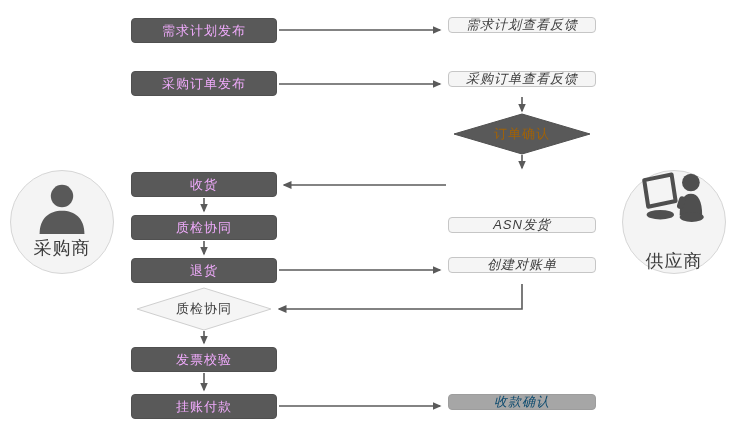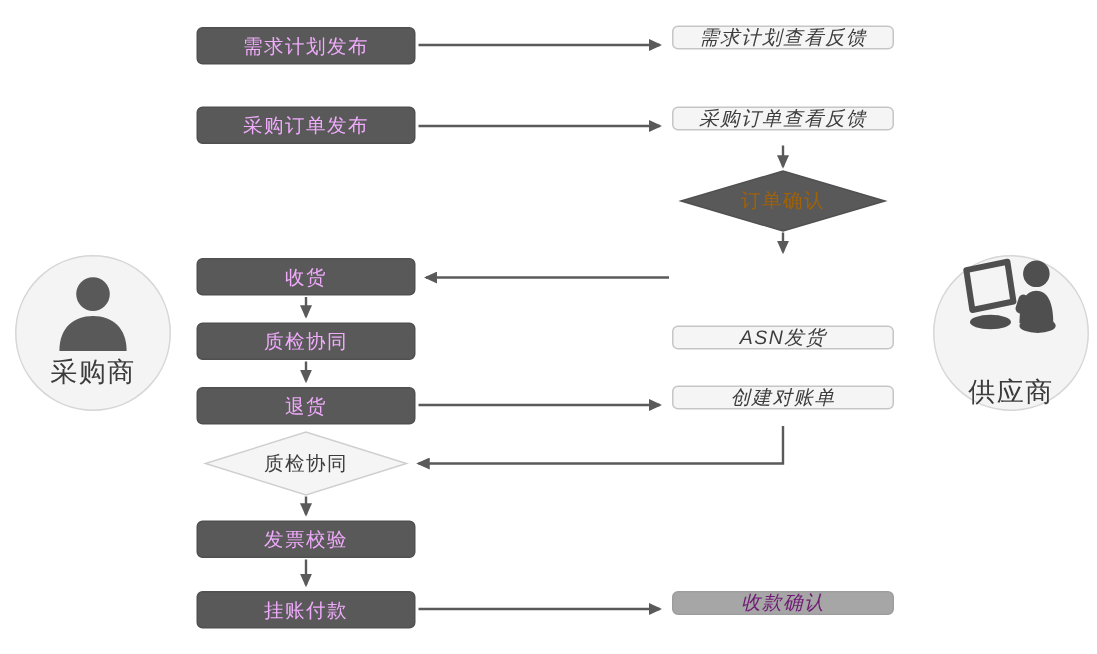--- a/index.html
+++ b/index.html
@@ -7,21 +7,21 @@
     position:relative;width:731px;height:436px;background:#ffffff;overflow:hidden;
     font-family:"Liberation Sans","DejaVu Sans",sans-serif;
   }
   .node{
     position:absolute;display:flex;align-items:center;justify-content:center;
     font-size:13px;letter-spacing:1px;border-radius:4px;box-sizing:border-box;
     white-space:nowrap;
   }
   .dark{background:#595959;color:#f0abfc;border:1px solid #505050;}
   .light{background:#f5f5f5;color:#3d3d3d;border:1px solid #c6c6c6;}
-  .medium{background:#a6a6a6;color:#701a75;border:1px solid #9d9d9d;}
+  .medium{background:#a6a6a6;color:#0c4a6e;border:1px solid #9d9d9d;}
 
   
   .lbox{left:131px;width:146px;height:25px;}
   
   .rbox{left:448px;width:148px;height:16px;font-style:italic;}
 
   .diamond-label{
     position:absolute;display:flex;align-items:center;justify-content:center;
     font-size:13px;letter-spacing:1px;white-space:nowrap;
   }

